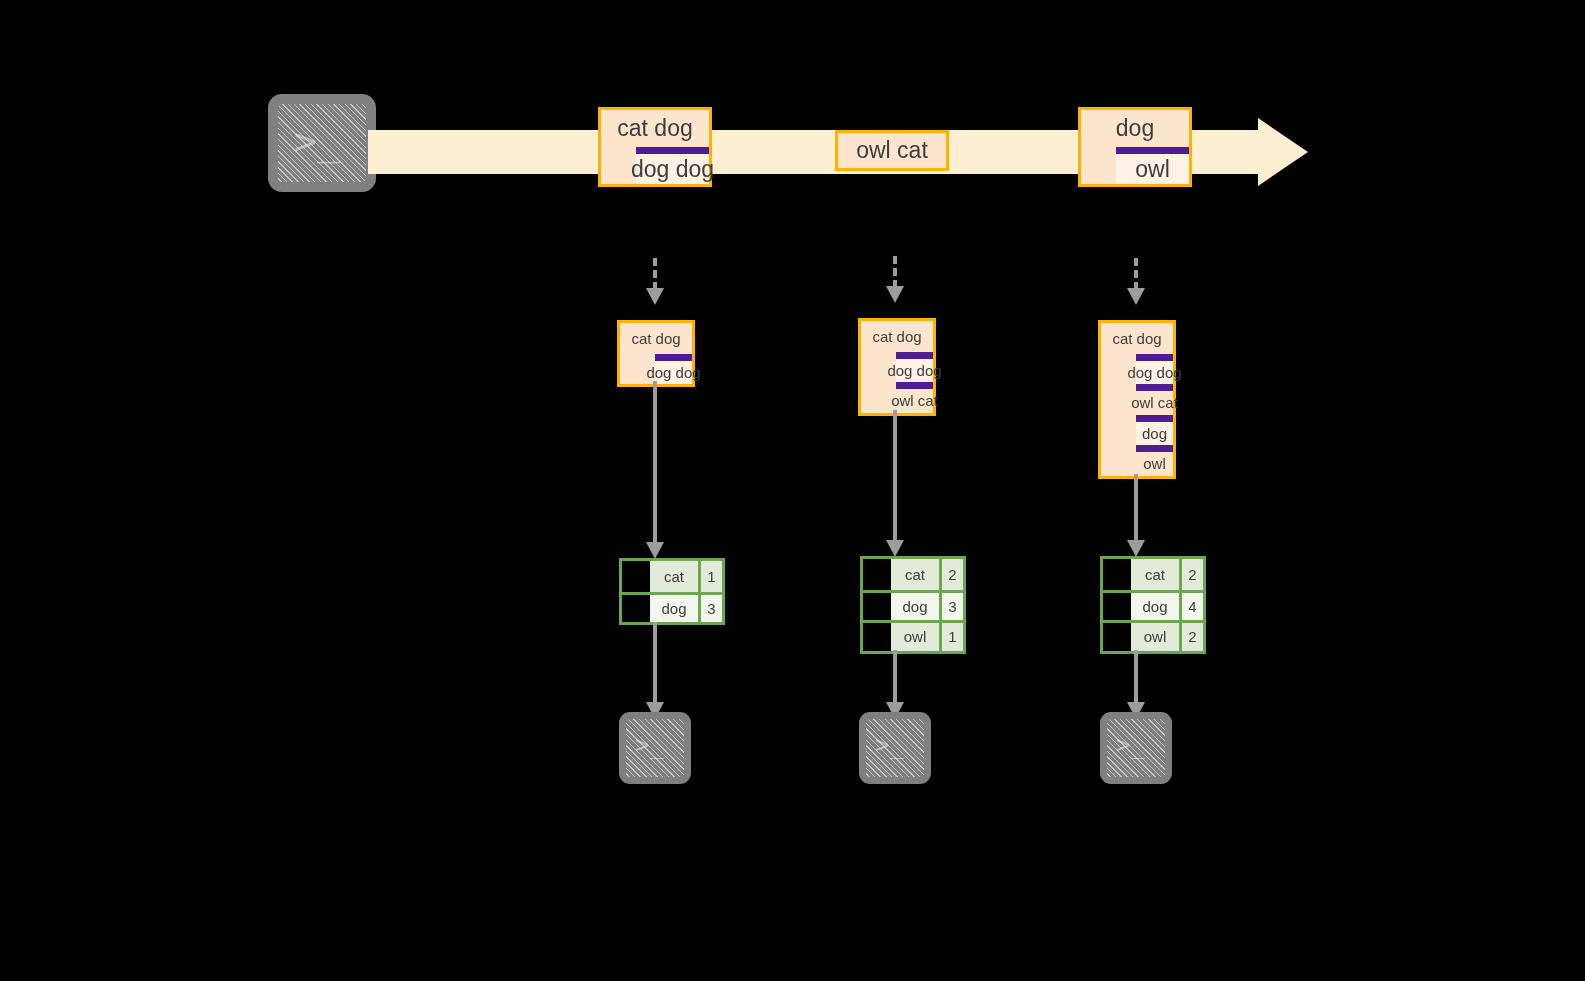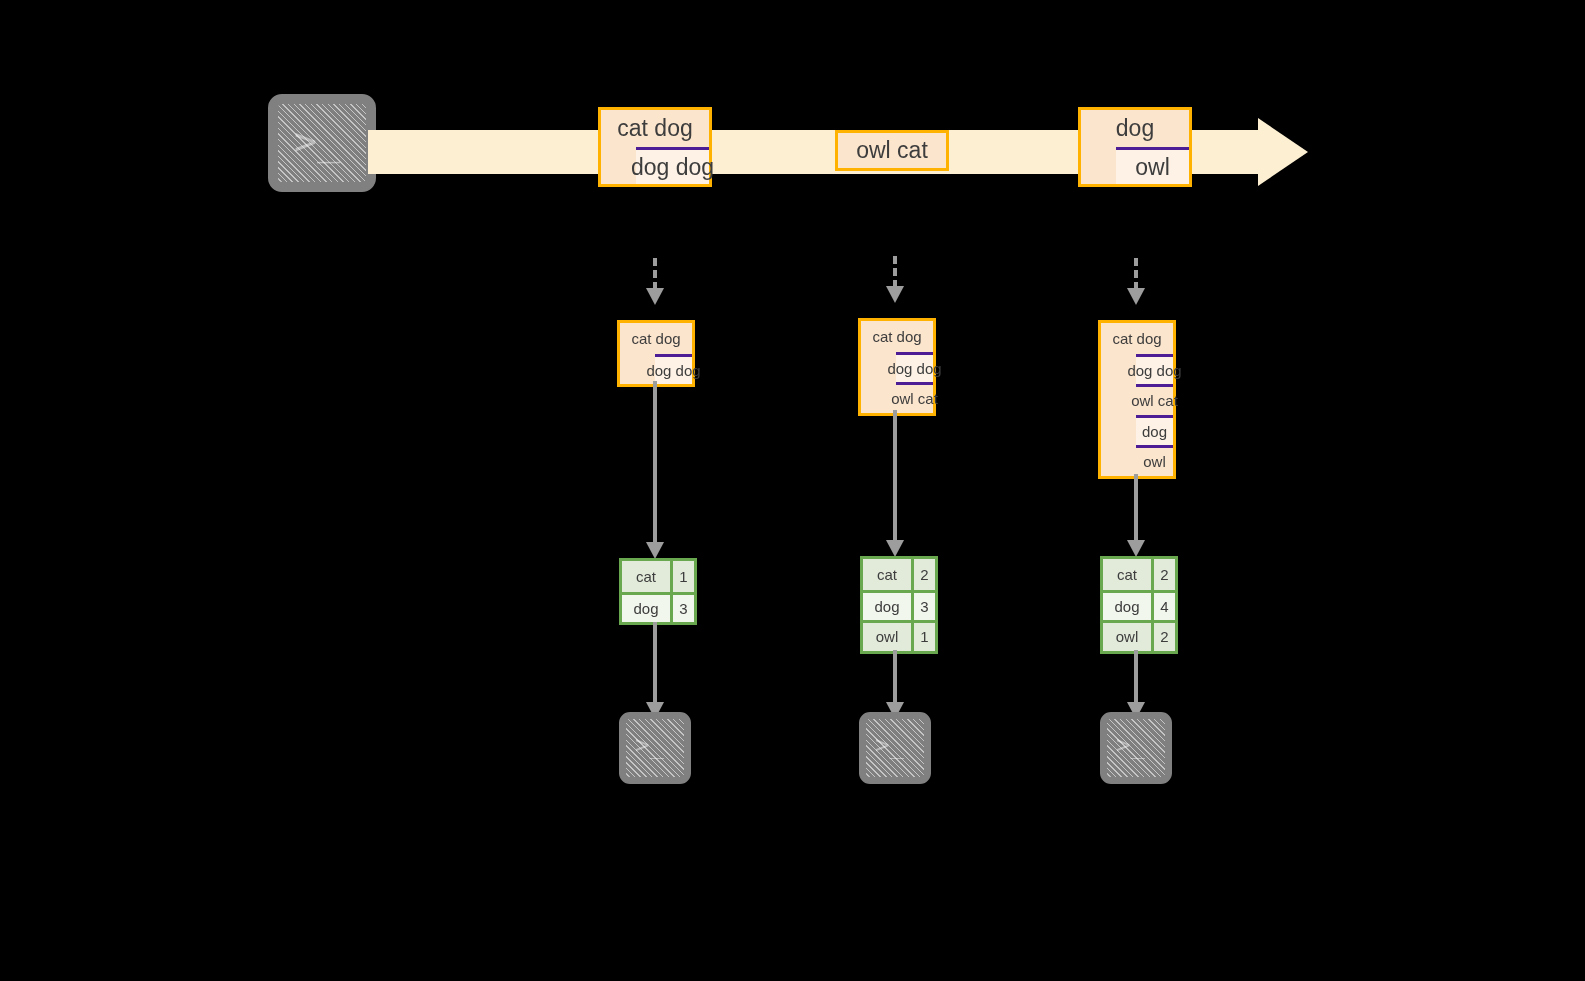--- a/index.html
+++ b/index.html
@@ -62,21 +62,21 @@
     background:#fce5cd;
   }
   .obox .row{
     box-sizing:border-box;
     display:flex;align-items:center;justify-content:center;
     color:#3d3d3d;
     white-space:nowrap;
   }
   .obox .row.dark{background:#fce5cd;}
   .obox .row.light{background:#fdf2e5;}
-  .obox .row + .row{border-top:3px solid #4c1d95;margin-left:35px;}
+  .obox .row + .row{border-top:7px solid #4c1d95;margin-left:35px;}
 
   
   .obox.top{width:114px;}
   .obox.top .row{height:37px;font-size:23px;}
   .obox.top.single .row{height:35px;}
 
   
   .obox.stack{width:78px;left:0;}
   .obox.stack .row{height:30.5px;font-size:15px;}
 
@@ -105,21 +105,21 @@
   }
 
   
   .gtable{
     position:absolute;
     border:3px solid #6aa84f;
     box-sizing:border-box;
     display:flex;flex-direction:column;
   }
   .gtable .trow{
-    display:flex;height:30.5px;box-sizing:border-box;
+    display:flex;height:30.5px;box-sizing:border-box;padding-left:28px;
   }
   .gtable .trow + .trow{border-top:3px solid #6aa84f;}
   .gtable .cell{
     display:flex;align-items:center;justify-content:center;
     color:#3d3d3d;font-size:15px;box-sizing:border-box;
   }
   .gtable .cell.word{width:48px;}
   .gtable .cell.count{width:24px;border-left:3px solid #6aa84f;}
   .gtable .trow.dark .cell{background:#e2ebda;}
   .gtable .trow.light .cell{background:#f2f7ee;}

